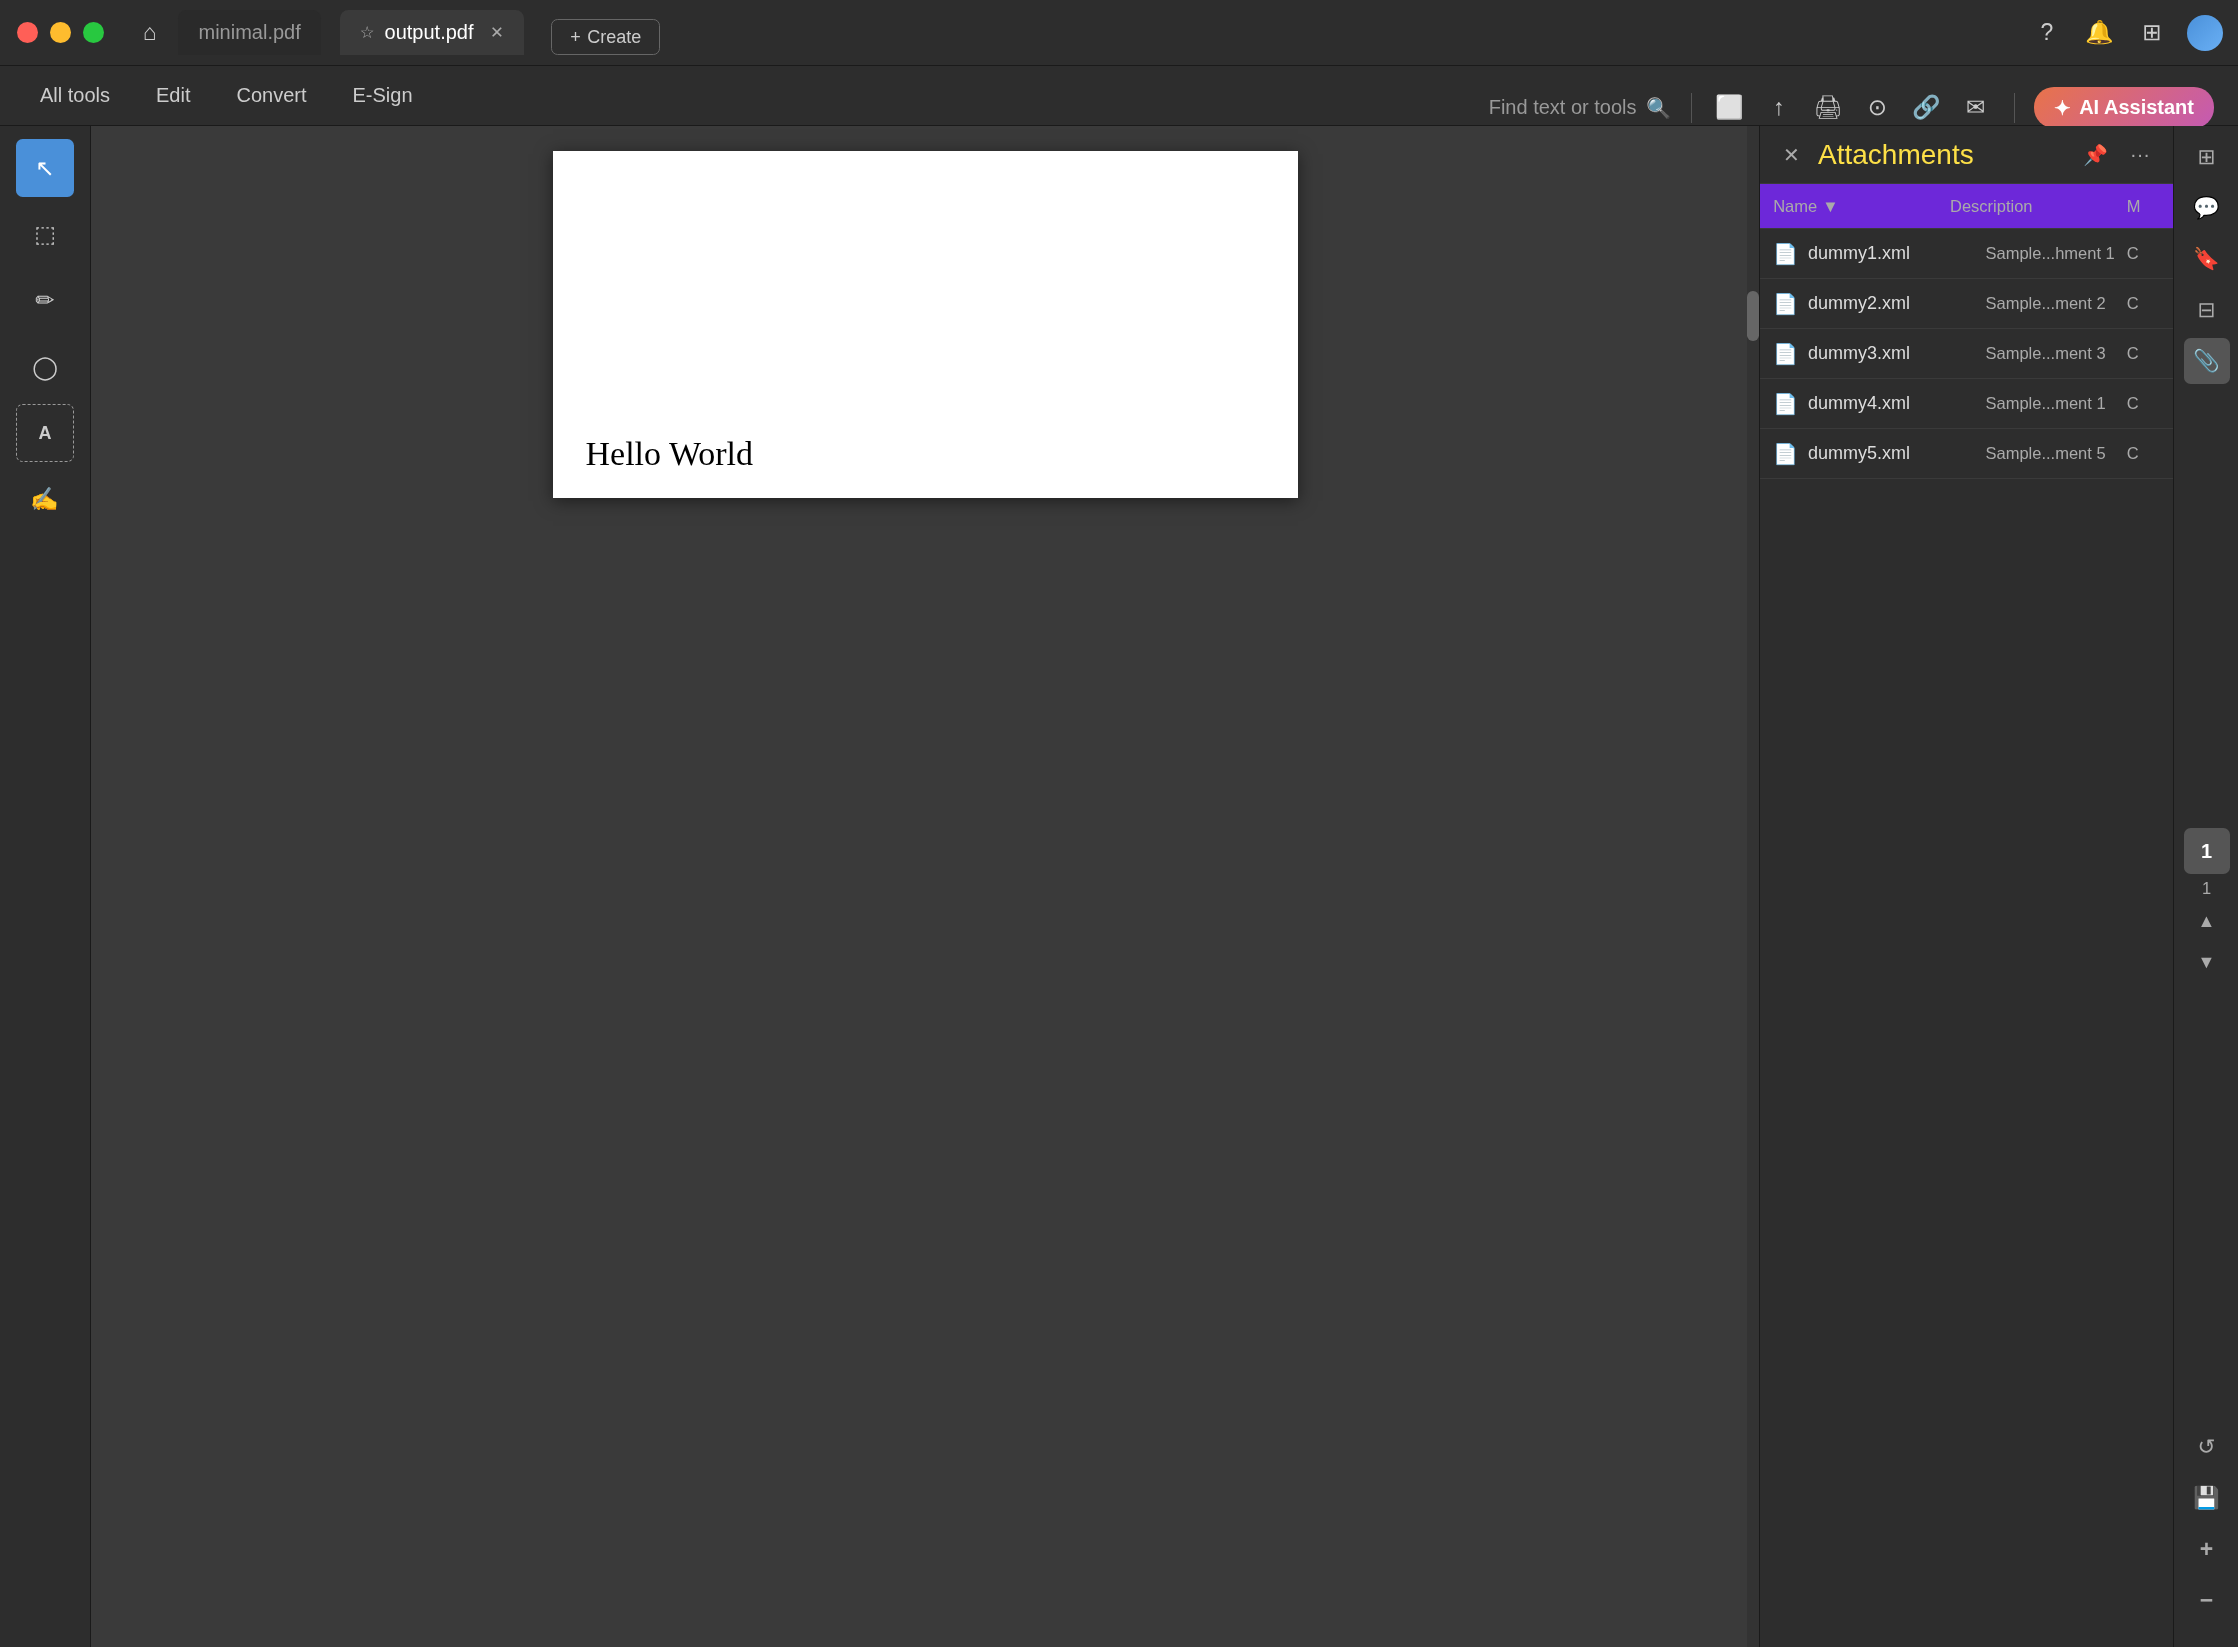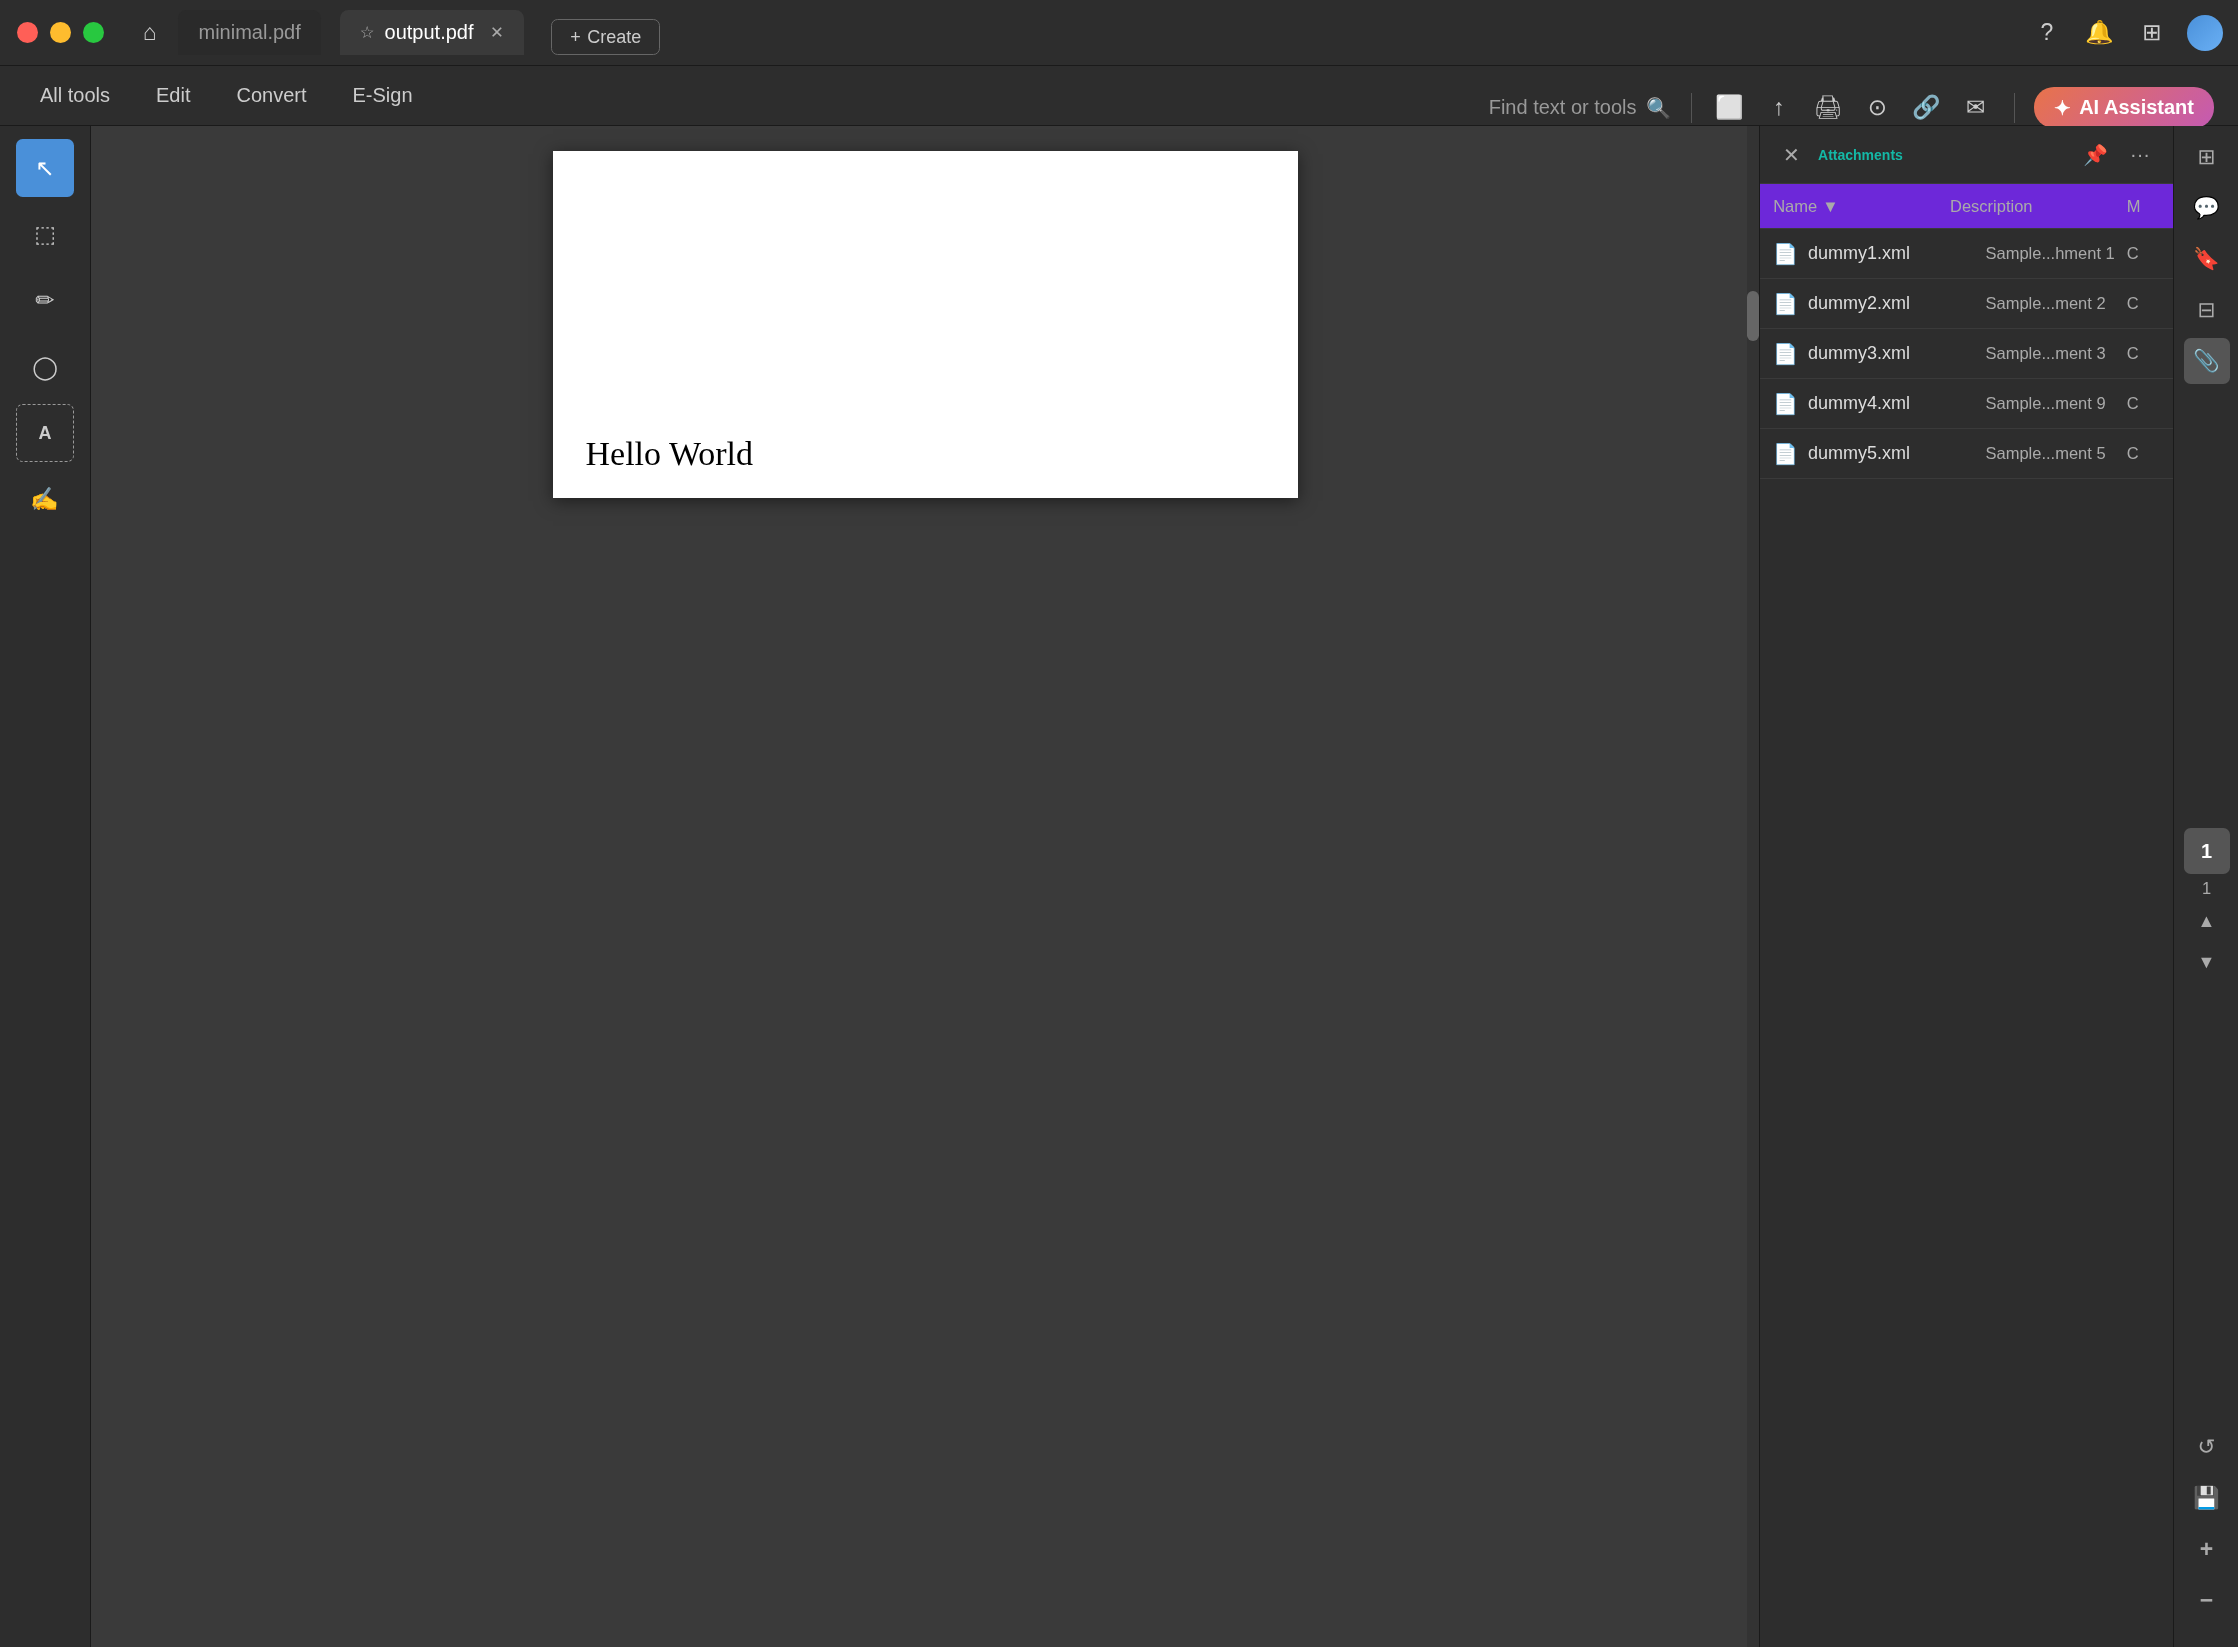--- a/index.html
+++ b/index.html
@@ -266,23 +266,23 @@
     }
     .attachments-header {
       height: 58px;
       display: flex;
       align-items: center;
       padding: 0 16.5px;
       border-bottom: 0.8px solid #3a3a3a;
       gap: 11.6px;
     }
     .attachments-title {
-      font-size: 14px;
-      font-weight: 700;
-      color: #14b8a6;
+      font-size: 28px;
+      font-weight: 400;
+      color: #fde047;
       flex: 1;
     }
     .attachments-header-icon {
       width: 33px;
       height: 33px;
       display: flex;
       align-items: center;
       justify-content: center;
       cursor: pointer;
       color: #aaa;
@@ -529,21 +529,21 @@
       <div class="table-row">
         <span class="file-icon">📄</span>
         <span class="file-name col-name">dummy3.xml</span>
         <span class="file-desc col-desc">Sample...ment 3</span>
         <span class="col-misc">C</span>
       </div>
 
       <div class="table-row">
         <span class="file-icon">📄</span>
         <span class="file-name col-name">dummy4.xml</span>
-        <span class="file-desc col-desc">Sample...ment 9</span>
+        <span class="file-desc col-desc">Sample...ment 1</span>
         <span class="col-misc">C</span>
       </div>
 
       <div class="table-row">
         <span class="file-icon">📄</span>
         <span class="file-name col-name">dummy5.xml</span>
         <span class="file-desc col-desc">Sample...ment 5</span>
         <span class="col-misc">C</span>
       </div>
     </div>

